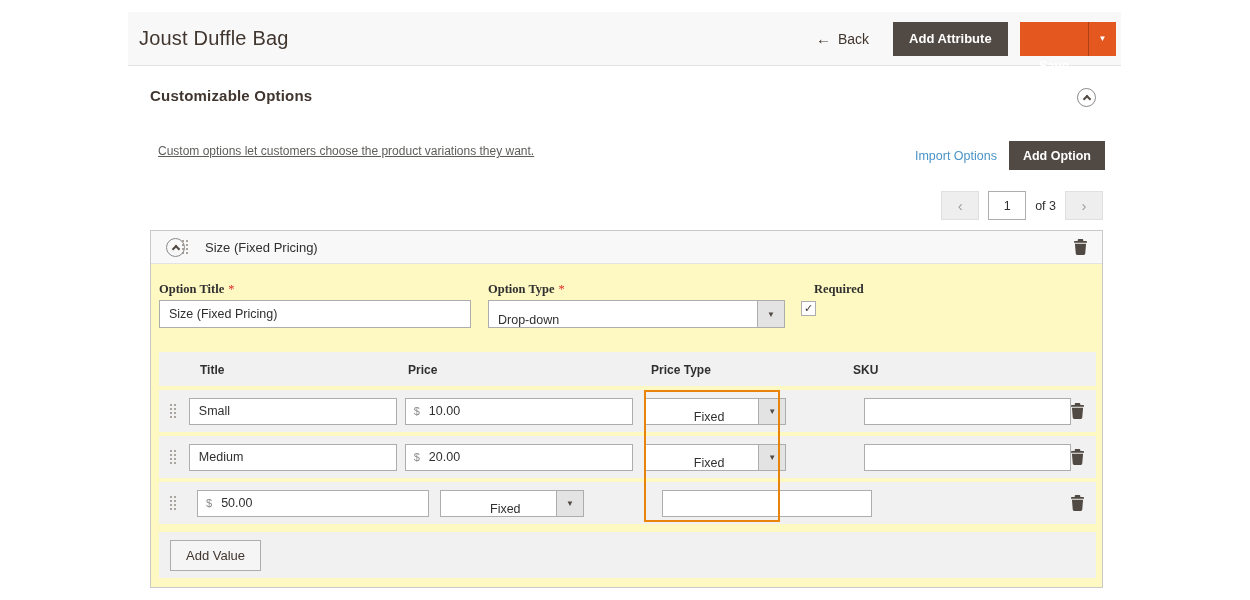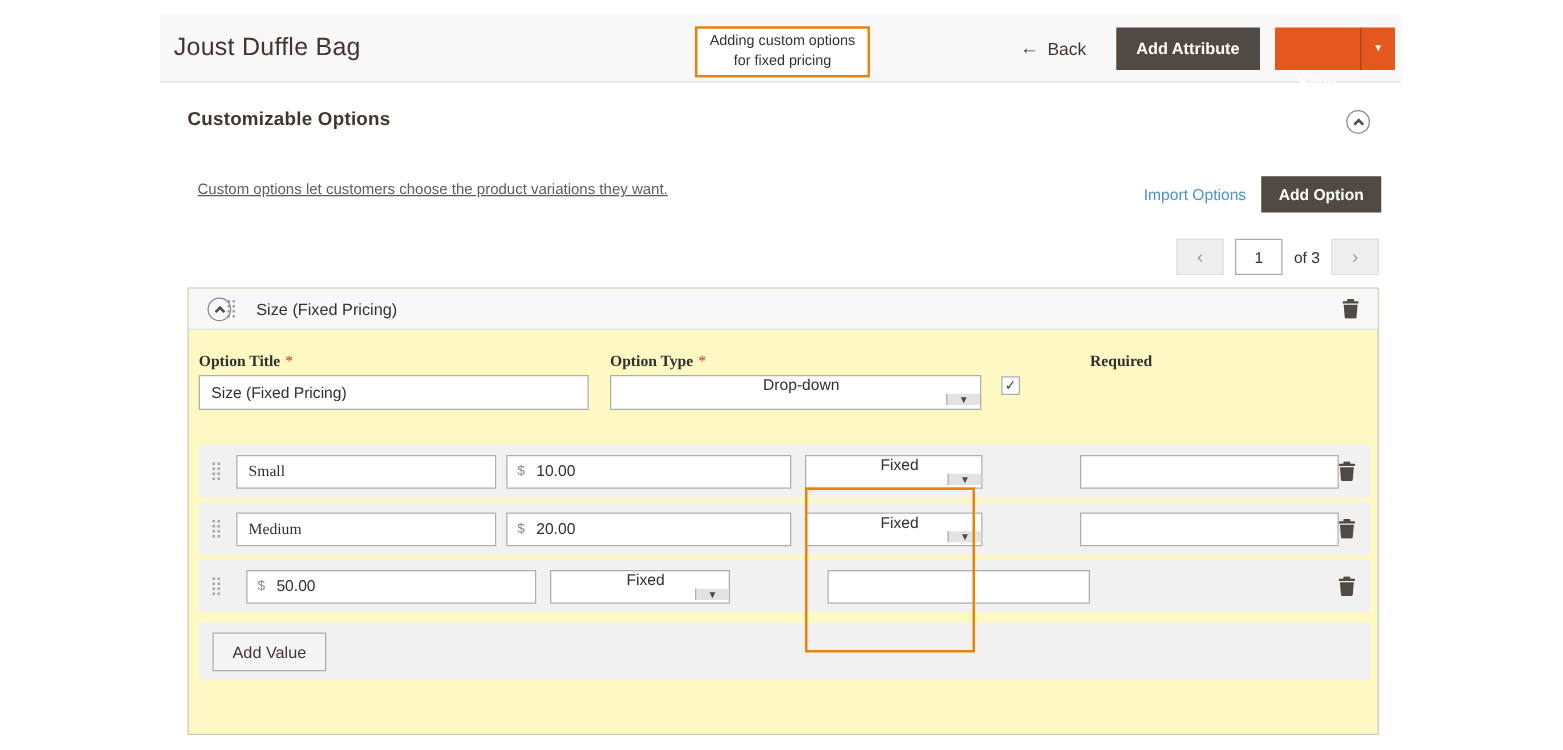--- a/index.html
+++ b/index.html
@@ -41,57 +41,56 @@
   .panel-title { font-size:13px; color:#303030; margin-left:15px; }
   .drag-dots { width:2px; height:2px; background:#aaa49e; box-shadow:4px 0 #aaa49e,0 4px #aaa49e,4px 4px #aaa49e,0 8px #aaa49e,4px 8px #aaa49e,0 12px #aaa49e,4px 12px #aaa49e; }
   .drag-wrap { width:8px; height:14px; margin-left:16px; cursor:grab; }
   .trash-btn { margin-left:auto; background:none; border:none; cursor:pointer; padding:0; display:flex; }
 
   .panel-body { position:relative; width:100%; }
   .field-label { position:absolute; top:18px; font-size:12.5px; font-weight:700; color:#303030;font-family:Liberation Serif, serif; }
   .req-star { color:#e02b27; margin-left:4px; font-weight:400; }
   .lbl-title { left:8px; }
   .lbl-type { left:337px; }
-  .lbl-required { left:674px;padding-left:47px; }
+  .lbl-required { left:616px;padding-left:47px; }
   .ipt { border:1px solid #adadad; background:#fff; height:28px; font-size:12.5px; color:#303030; padding:0 9px; font-family:inherit; }
   .ipt-option-title { position:absolute; left:8px; top:36px; width:312px; }
-  .sel { position:absolute; display:flex; align-items:center; border:1px solid #adadad; background:#fff; cursor:pointer;flex-direction:column; }
+  .sel { position:absolute; display:flex; align-items:flex-end; border:1px solid #adadad; background:#fff; cursor:pointer; }
   .sel-option-type { left:337px; top:36px; width:297px; height:28px; }
   .sel-value { font-size:12.5px; color:#303030; padding-left:9px; }
   .sel-arrow { margin-left:auto; align-self:stretch; width:27px; background:#e3e3e3; border-left:1px solid #adadad; display:flex; align-items:center; justify-content:center; font-size:8px; color:#514943; }
   .checkbox { position:absolute; left:650px; top:37px; width:15px; height:15px; border:1px solid #adadad; background:#fff; display:flex; align-items:center; justify-content:center; font-size:11px; color:#41362f; cursor:pointer; }
 
   
   .values-table { position:absolute; left:8px; top:88px; width:937px; }
   .vt-header { position:relative; height:34px; background:#f1f1f1; }
   .vt-header span { position:absolute; top:11px; font-size:12px; font-weight:700; color:#303030; }
   .h-title { left:41px; } .h-price { left:249px; } .h-ptype { left:492px; } .h-sku { left:694px; }
   .vt-row { display:flex; align-items:center; height:42px; background:#f1f1f1; margin-top:4px; padding:0 12px 0 11px; }
   .row-drag { width:8px; height:14px; margin-right:11px; cursor:grab; }
-  .row-title-ipt { width:211px; height:27px;font-family:Liberation Serif, serif; }
+  .row-title-ipt { width:211px; height:27px; }
   .price-box { display:flex; align-items:center; width:232px; height:27px; border:1px solid #adadad; background:#fff; margin-left:8px; }
   .price-cur { font-size:11px; color:#8a8a8a; padding:0 9px 0 8px; }
   .price-val { font-size:12.5px; color:#303030; }
-  .row-sel { position:static; width:144px; height:27px; margin-left:11px; }
+  .row-sel { position:static; width:144px; height:27px; margin-left:11px;padding-left:40px; }
   .row-sku-ipt { width:210px; height:27px; margin-left:78px; }
   .row-trash { margin-left:auto; }
   .add-value-row { background:#f1f1f1; margin-top:8px; height:46px; padding:8px 0 0 11px; }
   .btn-add-value { background:#f5f5f5; border:1px solid #adadad; color:#41362f; font-size:13px; padding:7px 15px; cursor:pointer; font-family:inherit; }
 
   
   .highlight-rect { position:absolute; left:493px; top:159px; width:136px; height:132px; border:2px solid #e8830c; pointer-events:none; z-index:5; }
 </style>
 </head>
 <body>
 
 <div class="page">
 
   <div class="page-header">
     <div class="page-title">Joust Duffle Bag</div>
-    <div class="annotation-box">Adding custom options for fixed pricing</div>
     <div class="header-actions">
       <div class="back-button">
         <span class="back-arrow">←</span>
         <span>Back</span>
       </div>
       <button class="btn-dark">Add Attribute</button>
       <div class="save-split">
         <div class="save-main">Save</div>
         <div class="save-caret">
             <span>▼</span>
@@ -155,20 +154,26 @@
         <span class="sel-arrow">
             <span>▼</span>
           </span>
       </div>
 
       <div class="checkbox">
           <span>✓</span>
         </div>
 
       <div class="values-table">
+        <div class="vt-header">
+          <span class="h-title">Title</span>
+          <span class="h-price">Price</span>
+          <span class="h-ptype">Price Type</span>
+          <span class="h-sku">SKU</span>
+        </div>
 
         <div class="vt-row">
           <div class="row-drag">
               <div class="drag-dots"></div>
             </div>
           <input class="ipt row-title-ipt" value="Small" style="">
           <div class="price-box">
             <span class="price-cur">$</span>
             <span class="price-val">10.00</span>
           </div>

